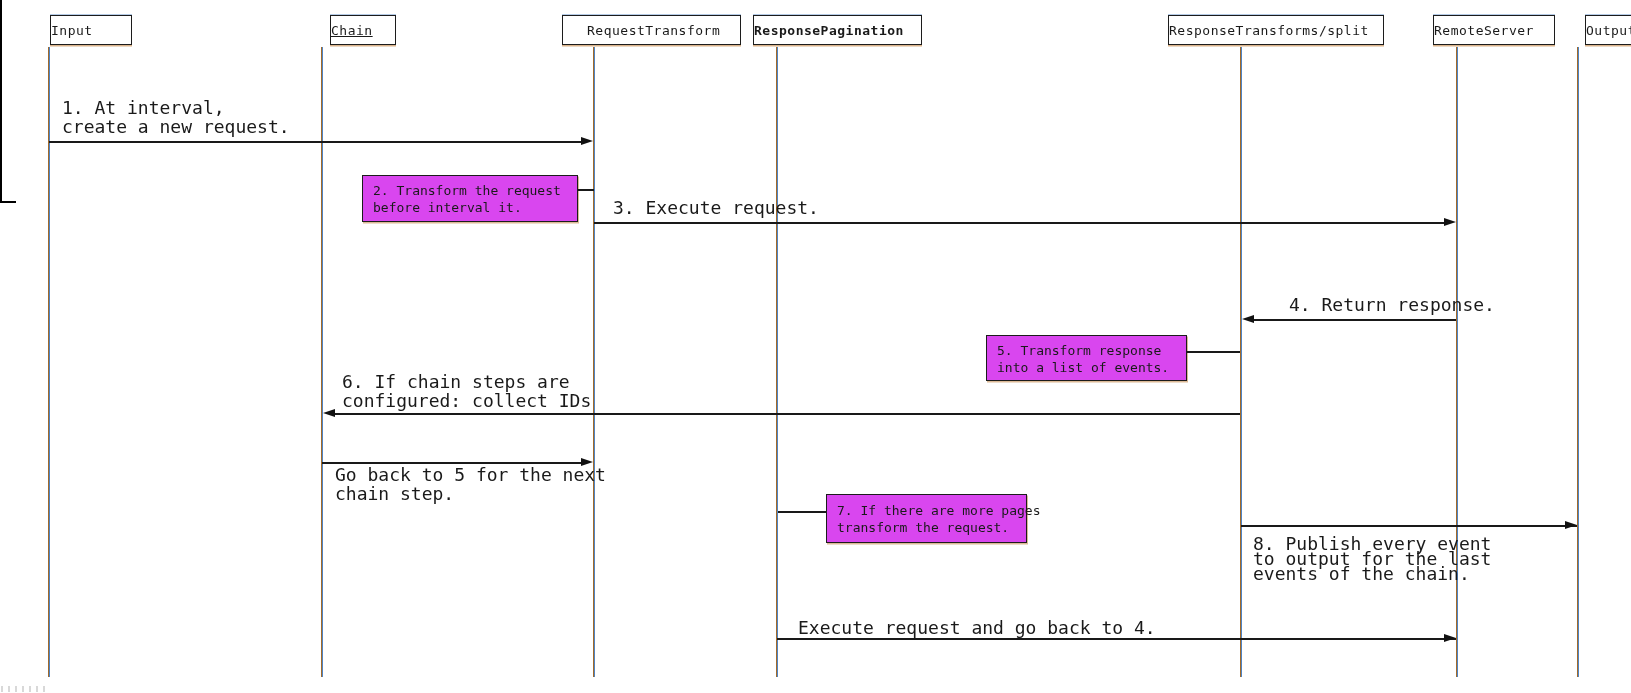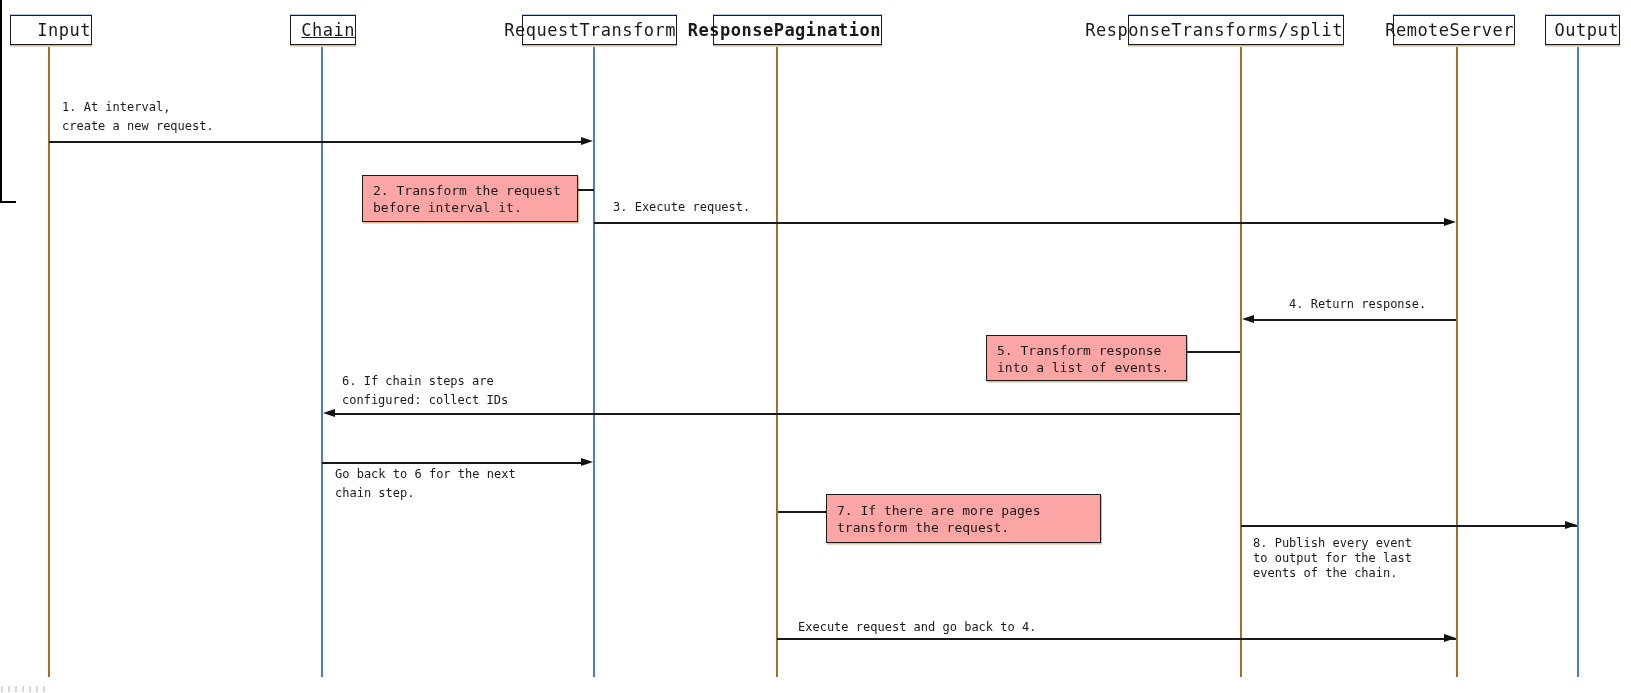--- a/index.html
+++ b/index.html
@@ -19,24 +19,25 @@
   
   .actor-box {
     position: absolute;
     top: 15px;
     height: 28px;
     border: 1.5px solid #1c1c1c;
     background: #ffffff;
     box-shadow: 0 1.5px 0 rgba(186,116,44,0.55), 0 -1px 0 rgba(90,140,200,0.45);
     display: flex;
     align-items: center;
-    justify-content: flex-end;
-    font-size: 17px;
+    justify-content: flex-start;
+    font-size: 13px;
     letter-spacing: 0.5px;
     white-space: nowrap;
+    margin-left: 40px;
   }
 
   
   .lifeline {
     position: absolute;
     top: 47px;
     width: 2px;
     height: 630px;
     background: linear-gradient(to right, #a06a2c 0, #a06a2c 50%, #4f84c4 50%, #4f84c4 100%);
   }
@@ -54,31 +55,31 @@
     width: 0; height: 0;
     border-top: 4.5px solid transparent;
     border-bottom: 4.5px solid transparent;
   }
   .head-r { border-left: 12px solid #111; }
   .head-l { border-right: 12px solid #111; }
 
   
   .mlabel {
     position: absolute;
-    font-size: 12px;
+    font-size: 18px;
     line-height: 19px;
     white-space: nowrap;
   }
   .mlabel.tight { line-height: 15px; }
 
   
   .note-box {
     position: absolute;
     border: 1.5px solid #1c1c1c;
-    background: #fca5a5;
+    background: #d946ef;
     box-shadow: 1px 1.5px 0 rgba(186,116,44,0.5);
     font-size: 13px;
     line-height: 17px;
     padding: 6px 10px 0 10px;
     white-space: nowrap;
     box-sizing: border-box;
   }
 
   
   .edge-line { position: absolute; background: #000; }
@@ -95,21 +96,21 @@
 <div class="edge-line" style="left:0; top:0; width:2px; height:203px;"></div>
 <div class="edge-line" style="left:0; top:201px; width:16px; height:2px;"></div>
 <div class="smudge"></div>
 
 <div class="actor-box" style="left:10px; width:80px;">
   <span>Input</span>
 </div>
 <div class="actor-box" style="left:290px; width:64px;text-decoration:underline;">
   <span>Chain</span>
 </div>
-<div class="actor-box" style="left:522px; width:153px;">
+<div class="actor-box" style="left:522px; width:153px;padding-left:24px;">
   <span>RequestTransform</span>
 </div>
 <div class="actor-box" style="left:713px; width:167px;font-weight:bold;">
   <span>ResponsePagination</span>
 </div>
 <div class="actor-box" style="left:1128px; width:214px;">
   <span>ResponseTransforms/split</span>
 </div>
 <div class="actor-box" style="left:1393px; width:120px;">
   <span>RemoteServer</span>
@@ -160,25 +161,25 @@
 <div class="mlabel" style="left:333px; top:372px;margin-left:9px;">
   <div>6. If chain steps are</div>
   <div>configured: collect IDs</div>
 </div>
 <div class="mline" style="left:334px; top:413px; width:906px;"></div>
 <div class="head-l" style="left:323px; top:409px;"></div>
 
 <div class="mline" style="left:322px; top:462px; width:260px;"></div>
 <div class="head-r" style="left:581px; top:458px;"></div>
 <div class="mlabel" style="left:335px; top:465px;">
-  <div>Go back to 6 for the next</div>
+  <div>Go back to 5 for the next</div>
   <div>chain step.</div>
 </div>
 
-<div class="note-box" style="left:826px; top:494px; width:275px; height:49px; padding-top:7px;">
+<div class="note-box" style="left:826px; top:494px; width:201px; height:49px; padding-top:7px;">
   <div>7. If there are more pages</div>
   <div>transform the request.</div>
 </div>
 <div class="mline" style="left:778px; top:511px; width:48px;"></div>
 
 <div class="mline" style="left:1241px; top:525px; width:336px;"></div>
 <div class="head-r" style="left:1565px; top:521px;"></div>
 <div class="mlabel tight" style="left:1253px; top:536px;">
   <div>8. Publish every event</div>
   <div>to output for the last</div>

